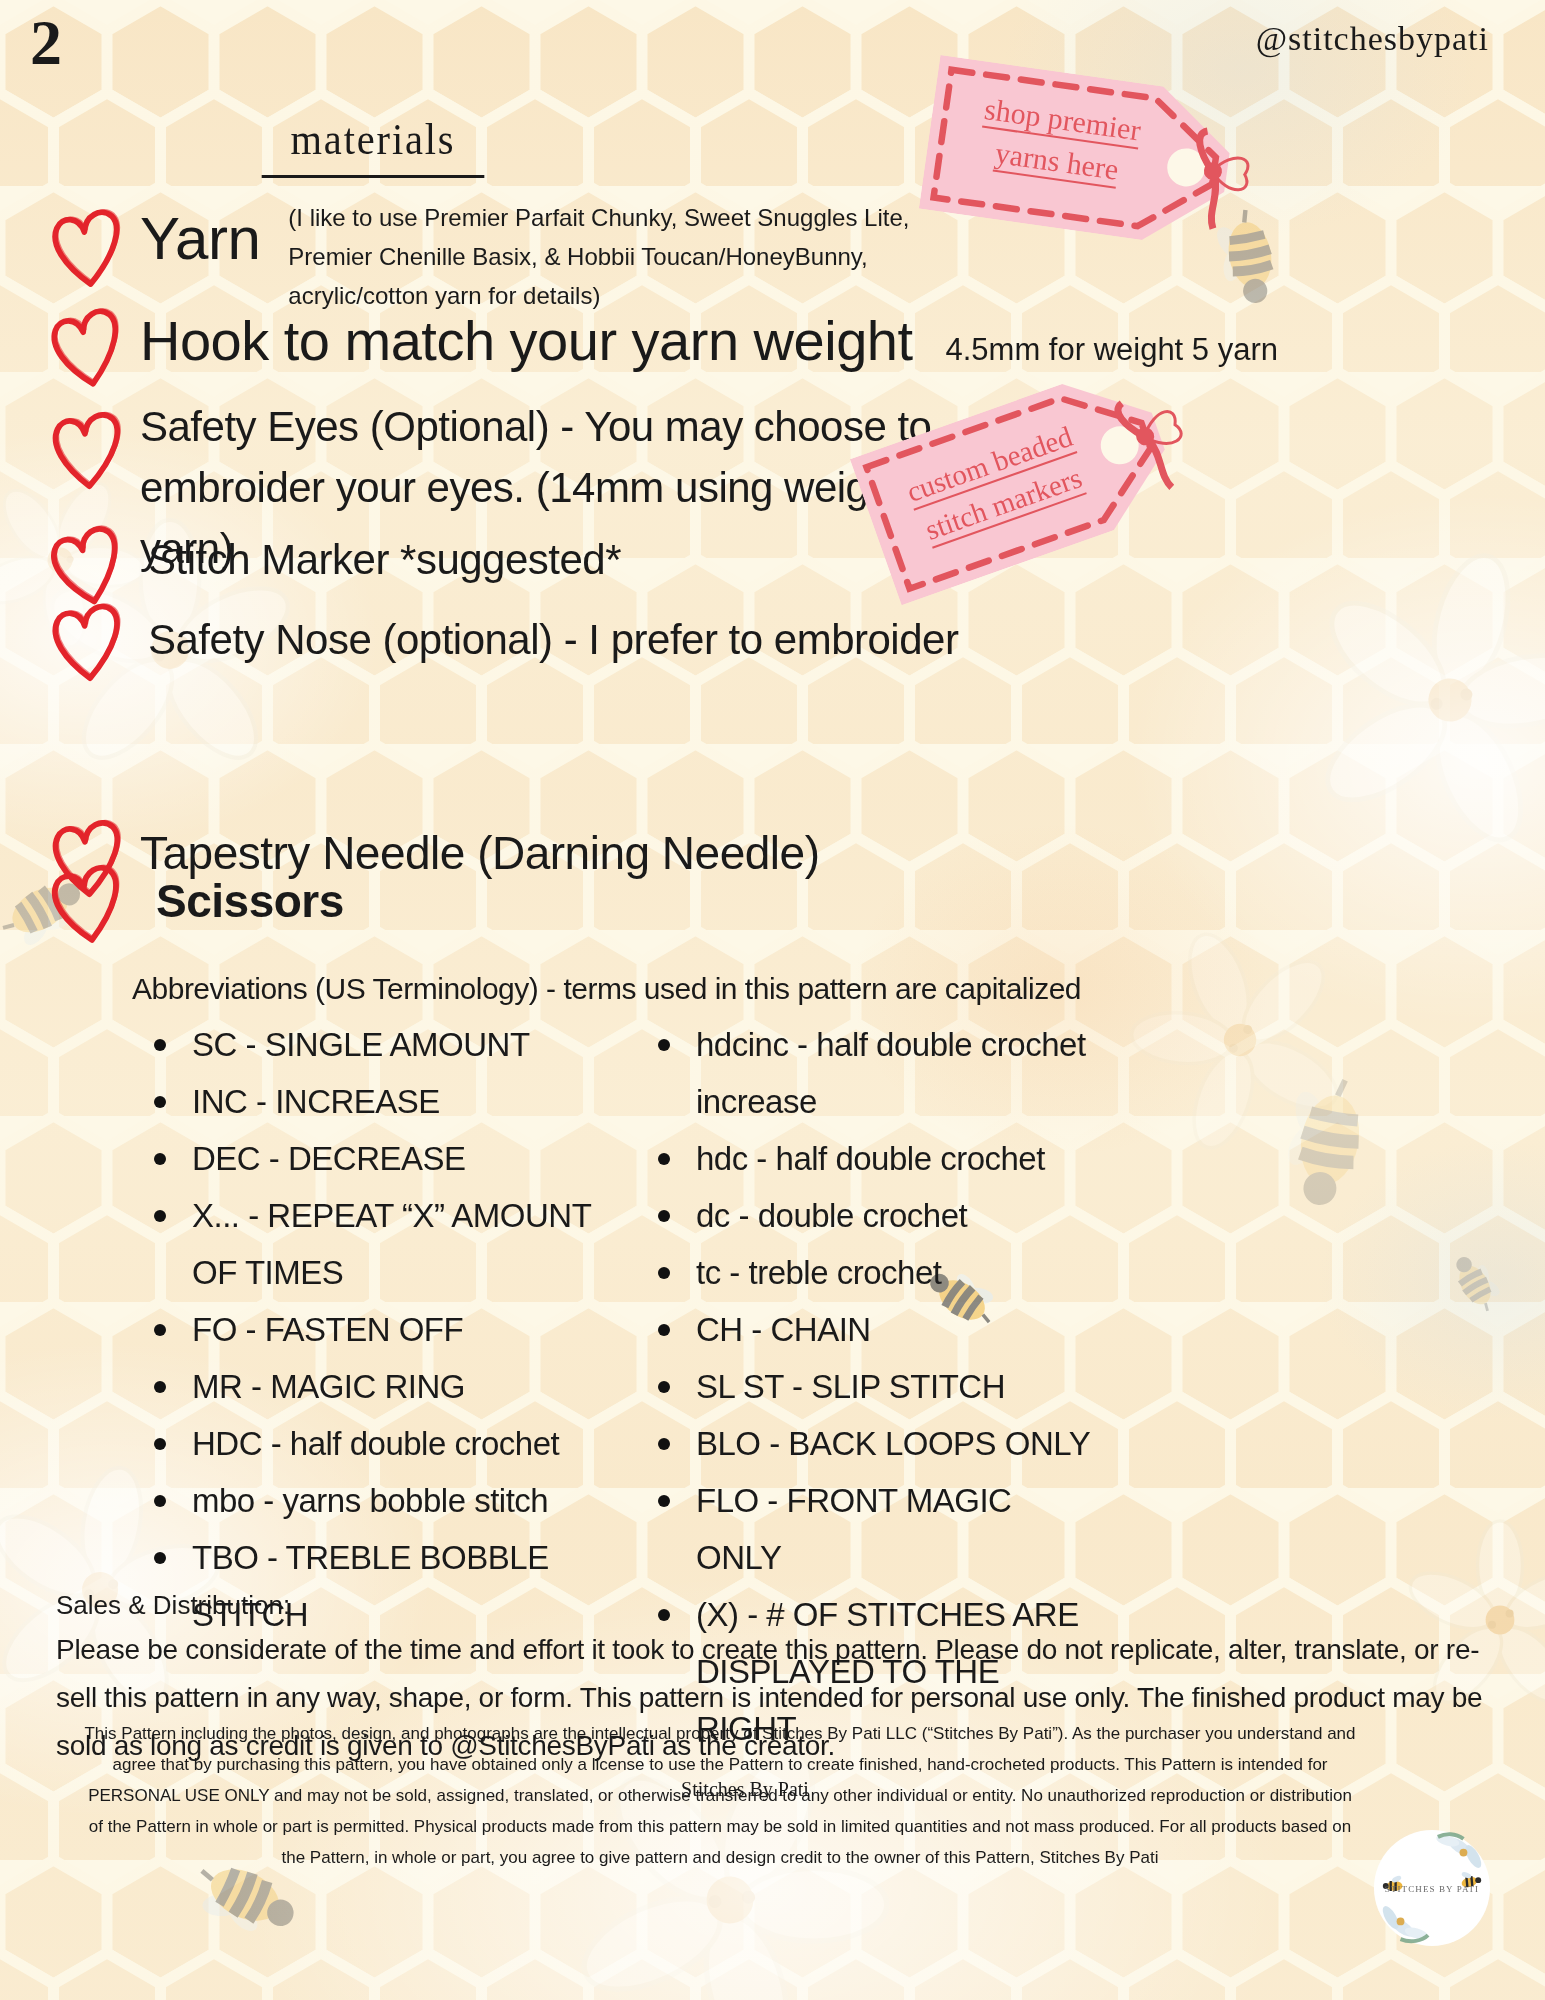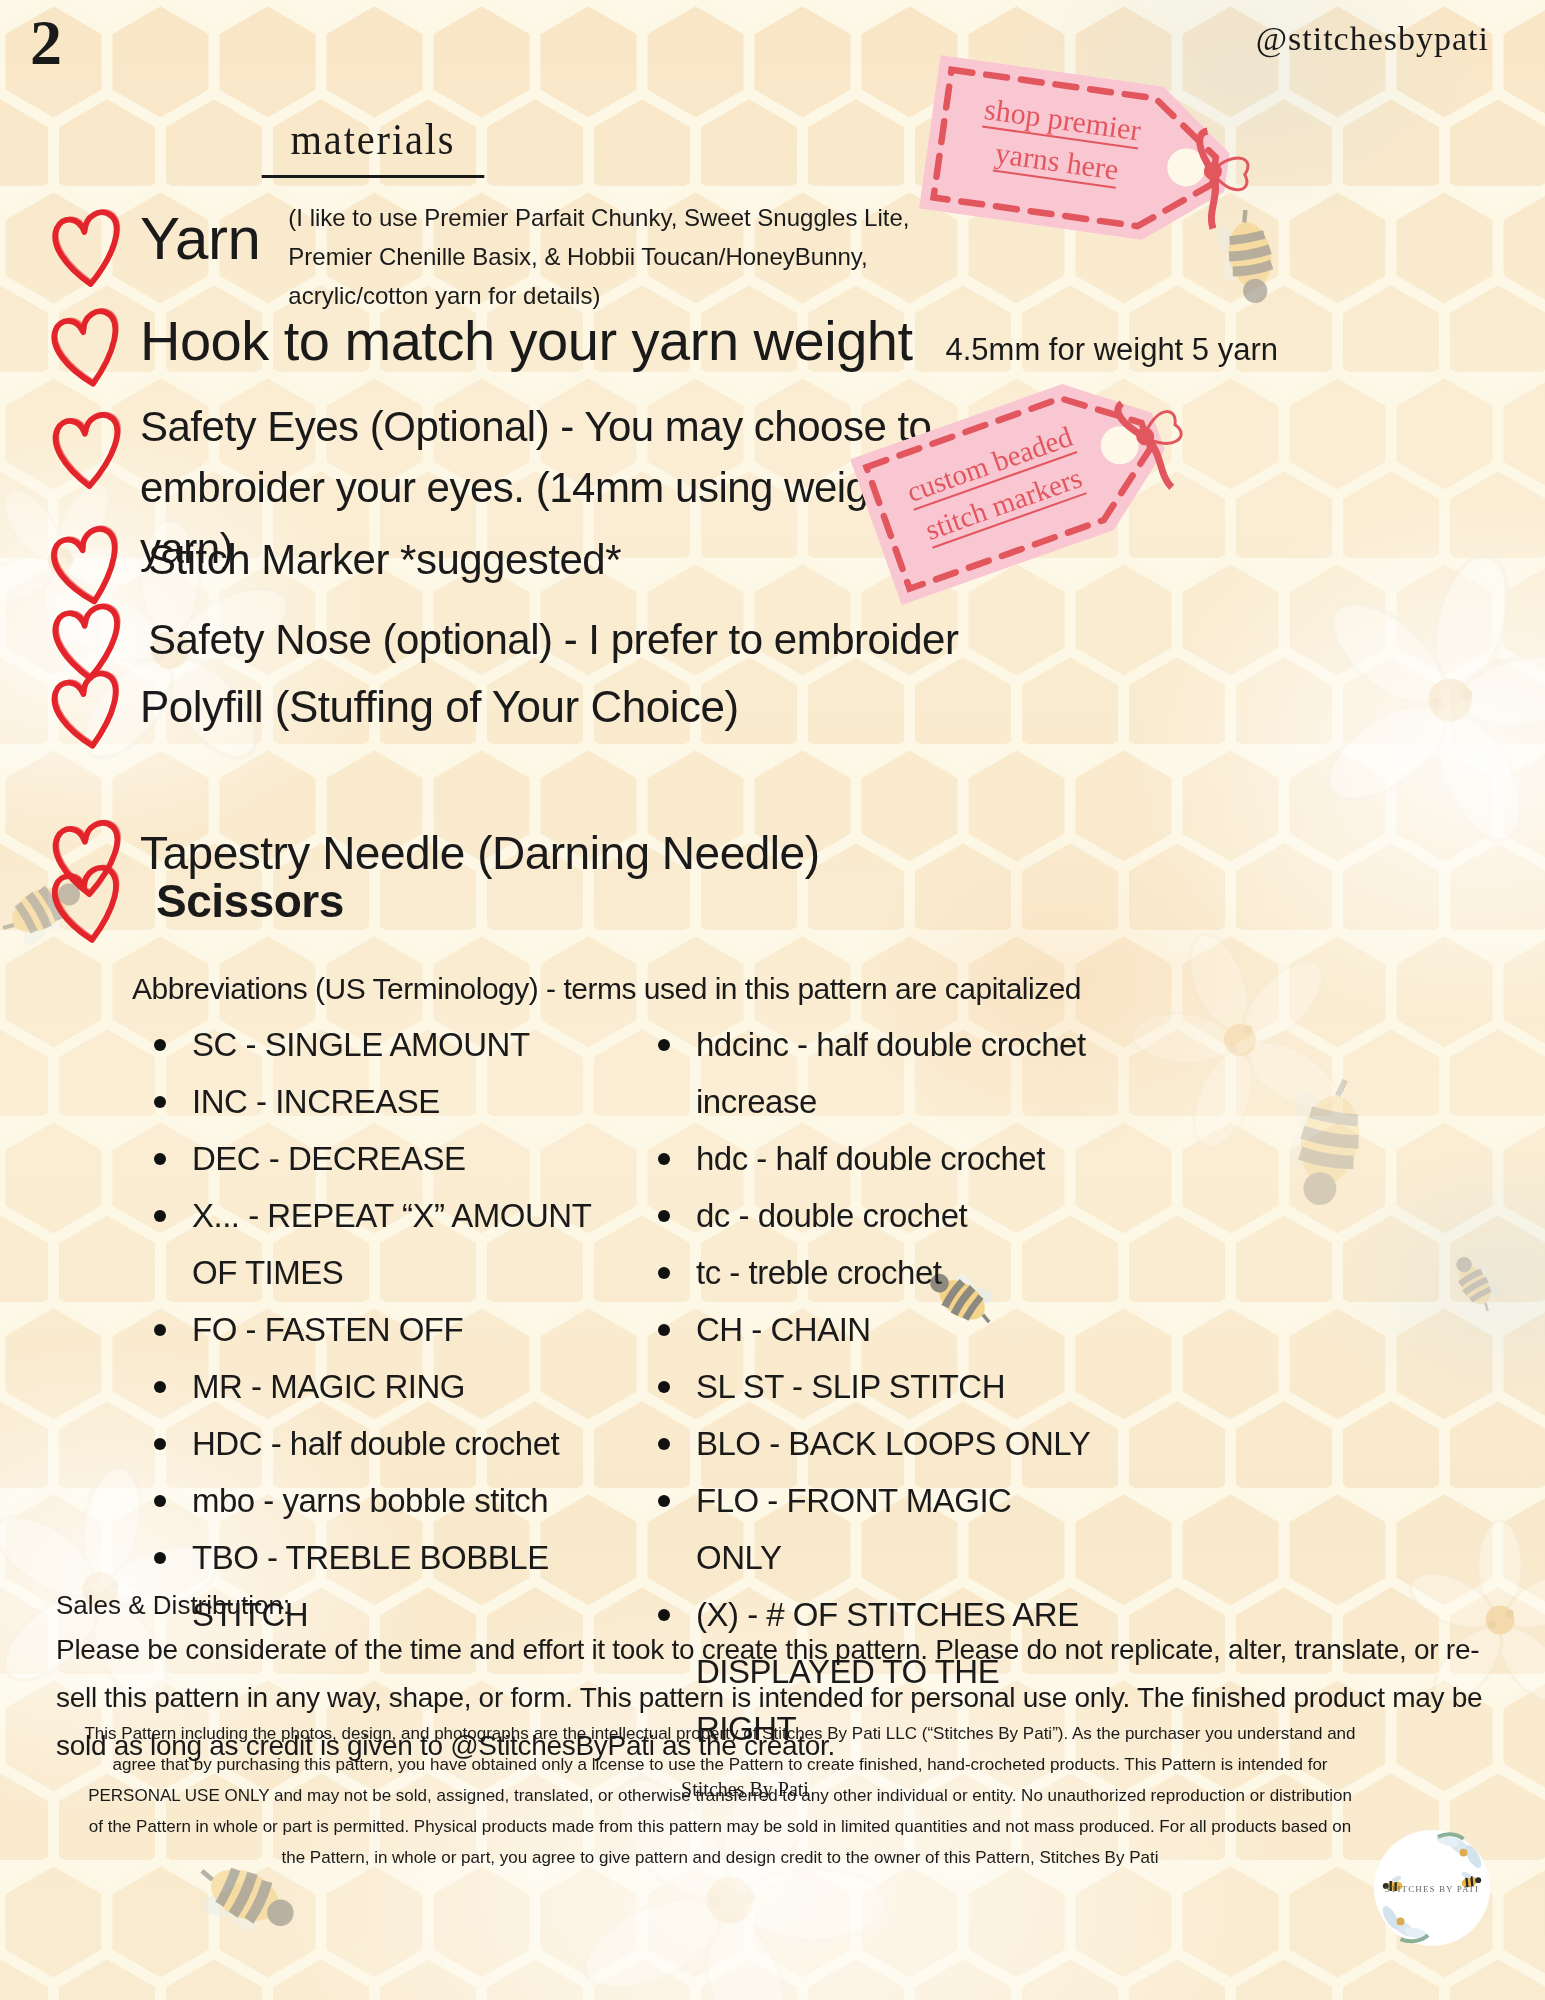--- a/index.html
+++ b/index.html
@@ -214,29 +214,20 @@
     <div class="m-row row-nose">
       <span class="heart">
         <svg width="82" height="94" viewBox="0 0 100 110">
             <path d="M50 98 C 20 72, 6 44, 16 26 C 24 12, 44 14, 49 34 C 52 14, 72 6, 84 18 C 96 32, 84 64, 50 98 Z" fill="none" stroke="#e3242b" stroke-width="7" stroke-linejoin="round"></path>
             <path d="M50 98 C 20 72, 6 44, 16 26 C 24 12, 44 14, 49 34 C 52 14, 72 6, 84 18 C 96 32, 84 64, 50 98 Z" fill="none" stroke="#e3242b" stroke-width="3" opacity="0.55" transform="translate(3,-2)"></path>
           </svg>
       </span>
       <div class="m-text"><span class="m-main">Safety Nose (optional) - I prefer to embroider</span></div>
     </div>
 
-    <div class="m-row row-polyfill">
-      <span class="heart">
-        <svg width="82" height="94" viewBox="0 0 100 110">
-            <path d="M50 98 C 20 72, 6 44, 16 26 C 24 12, 44 14, 49 34 C 52 14, 72 6, 84 18 C 96 32, 84 64, 50 98 Z" fill="none" stroke="#e3242b" stroke-width="7" stroke-linejoin="round"></path>
-            <path d="M50 98 C 20 72, 6 44, 16 26 C 24 12, 44 14, 49 34 C 52 14, 72 6, 84 18 C 96 32, 84 64, 50 98 Z" fill="none" stroke="#e3242b" stroke-width="3" opacity="0.55" transform="translate(3,-2)"></path>
-          </svg>
-      </span>
-      <div class="m-text"><span class="m-main">Polyfill (Stuffing of Your Choice)</span></div>
-    </div>
 
     <div class="m-row row-needle">
       <span class="heart">
         <svg width="82" height="94" viewBox="0 0 100 110">
             <path d="M50 98 C 20 72, 6 44, 16 26 C 24 12, 44 14, 49 34 C 52 14, 72 6, 84 18 C 96 32, 84 64, 50 98 Z" fill="none" stroke="#e3242b" stroke-width="7" stroke-linejoin="round"></path>
             <path d="M50 98 C 20 72, 6 44, 16 26 C 24 12, 44 14, 49 34 C 52 14, 72 6, 84 18 C 96 32, 84 64, 50 98 Z" fill="none" stroke="#e3242b" stroke-width="3" opacity="0.55" transform="translate(3,-2)"></path>
           </svg>
       </span>
       <div class="m-text"><span class="m-main">Tapestry Needle (Darning Needle)</span></div>
     </div>

